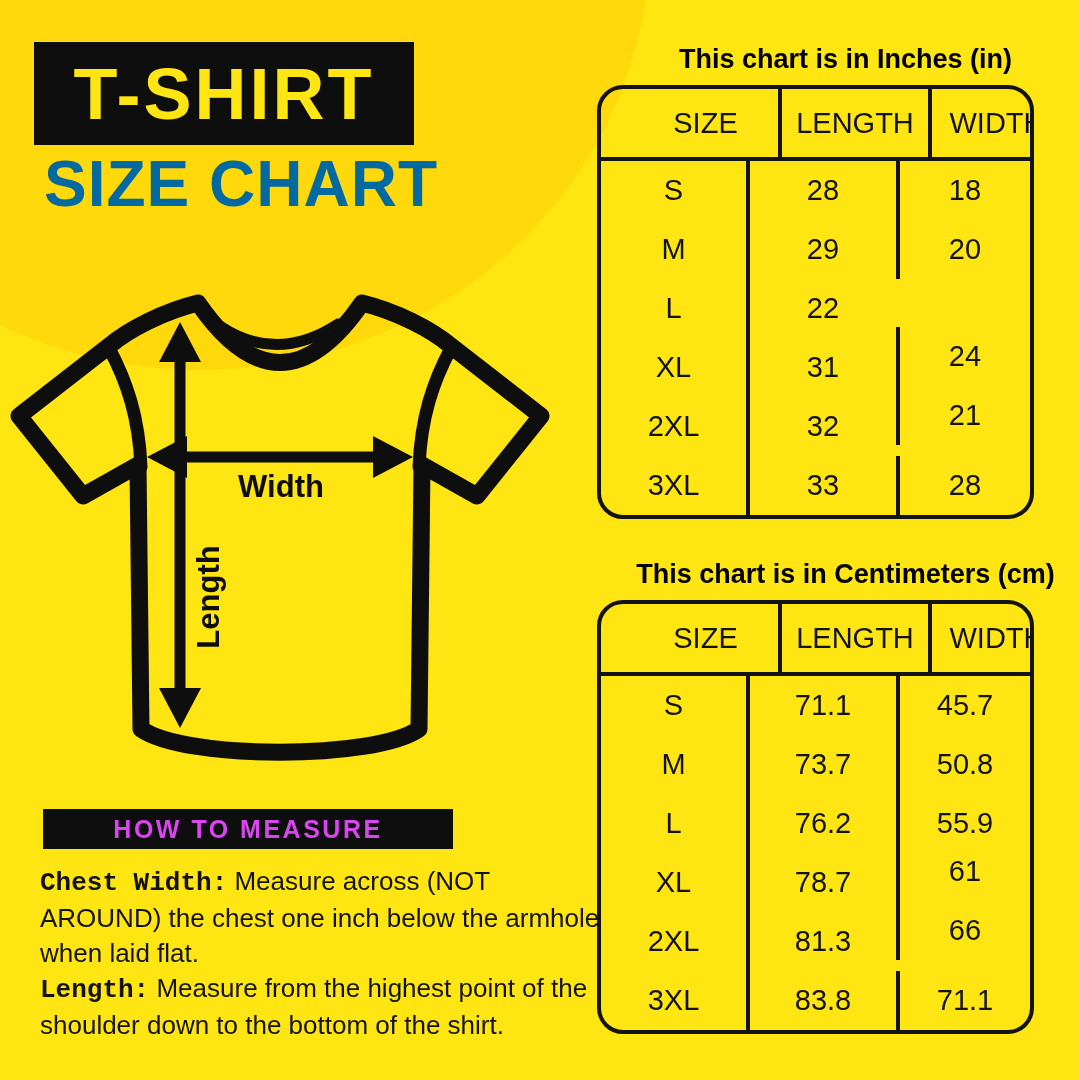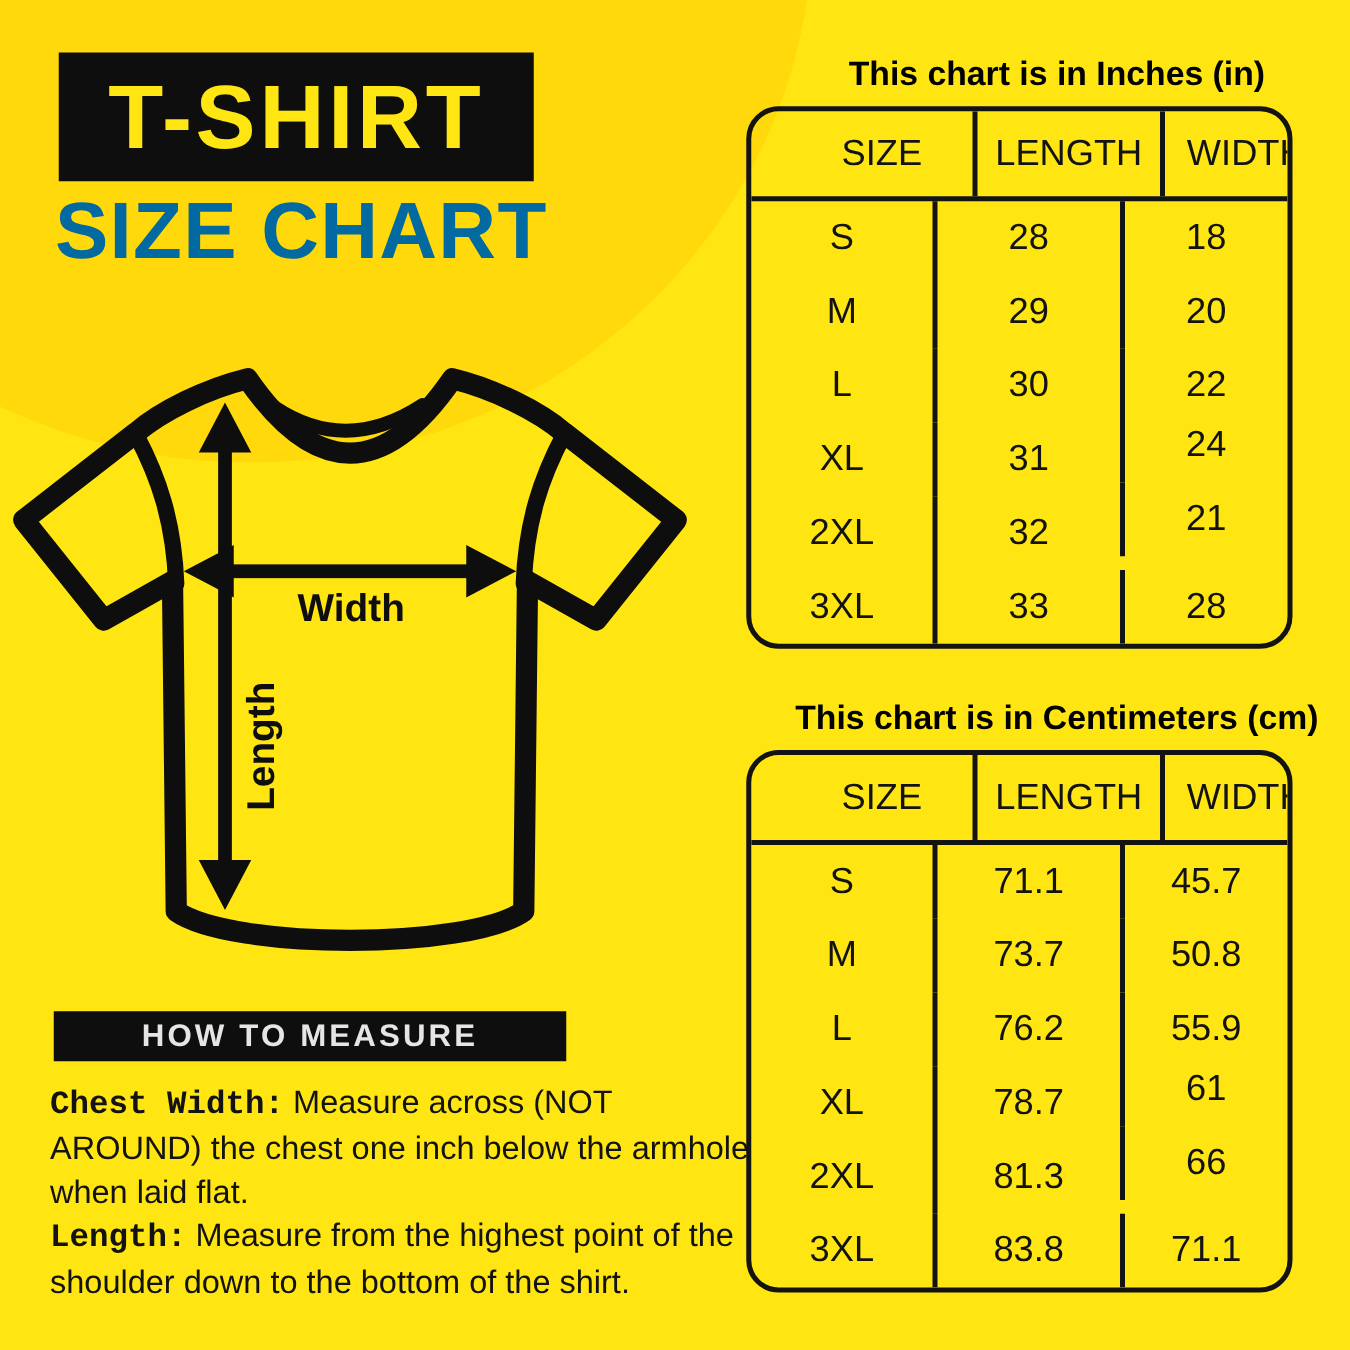--- a/index.html
+++ b/index.html
@@ -9,37 +9,37 @@
     background:#ffe512;color:#131313;
   }
   .blob{
     position:absolute;left:-250px;top:-490px;width:900px;height:860px;
     border-radius:50%;background:#ffd90b;z-index:0;
   }
   .layer{position:absolute;inset:0;z-index:1;}
 
   
   .title-box{
-    position:absolute;left:47px;top:42px;width:380px;height:103px;
+    position:absolute;left:34px;top:42px;width:380px;height:103px;
     background:#0e0e0e;display:flex;align-items:center;justify-content:center;
   }
   .title-box span{
     color:#ffe512;font-size:72px;font-weight:800;letter-spacing:3px;line-height:1;
   }
   .subtitle{
     position:absolute;left:44px;top:152px;
     font-size:64px;font-weight:800;letter-spacing:1px;color:#0369a1;line-height:1;
   }
   .tshirt-svg{position:absolute;left:5px;top:282px;}
 
   .howto-bar{
     position:absolute;left:43px;top:809px;width:410px;height:40px;
     background:#0e0e0e;display:flex;align-items:center;justify-content:center;
   }
-  .howto-bar span{color:#e5e5e5;font-size:25px;font-weight:bold;letter-spacing:2.5px;}
+  .howto-bar span{color:#d946ef;font-size:25px;font-weight:bold;letter-spacing:2.5px;}
   .howto-text{
     position:absolute;left:40px;top:864px;width:572px;
     font-size:26px;line-height:35px;color:#131313;
   }
   .howto-text p{margin:0;}
   .howto-text b{font-weight:bold;font-family:Liberation Mono, monospace;}
 
   
   .chart-title{
     position:absolute;left:627px;width:437px;text-align:center;
@@ -133,21 +133,20 @@
           <div class="td">28</div>
           <div class="td">18</div>
         </div>
         <div class="tr">
           <div class="td">M</div>
           <div class="td">29</div>
           <div class="td">20</div>
         </div>
         <div class="tr">
           <div class="td">L</div>
-          <div class="td">30</div>
           <div class="td">22</div>
         </div>
         <div class="tr">
           <div class="td">XL</div>
           <div class="td">31</div>
           <div class="td">24</div>
         </div>
         <div class="tr">
           <div class="td">2XL</div>
           <div class="td">32</div>

